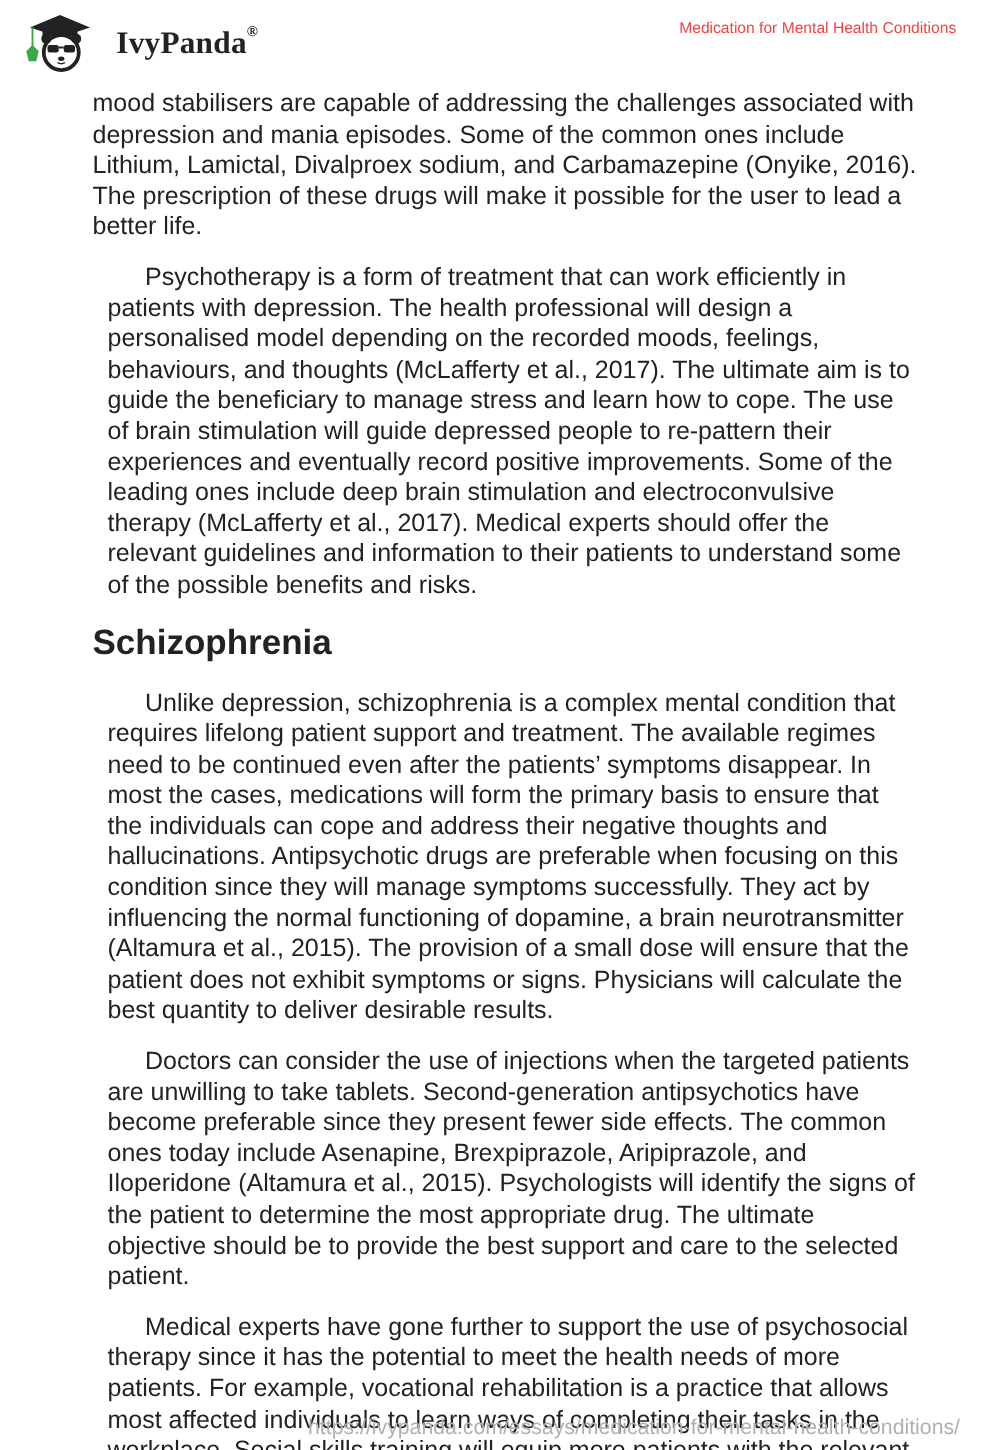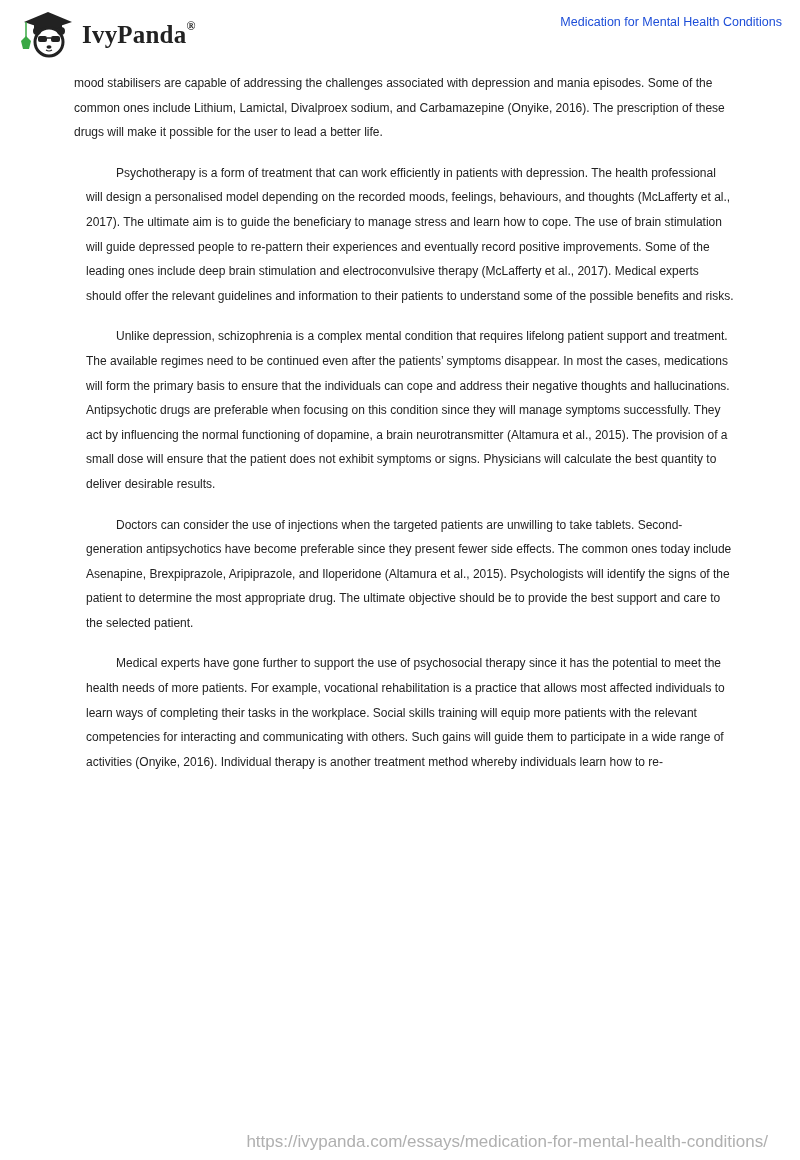--- a/index.html
+++ b/index.html
@@ -5,29 +5,29 @@
   html, body { margin: 0; padding: 0; background: #ffffff; }
   body {
     width: 800px; height: 1160px; position: relative; overflow: hidden;
     font-family: "Liberation Sans", sans-serif; color: #222222;
   }
   .header { position: absolute; left: 0; top: 0; width: 800px; height: 60px; }
   .logo { position: absolute; left: 18px; top: 8px; display: flex; align-items: center; }
   .logo svg { width: 58px; height: 50px; }
   .brand {
     font-family: "Liberation Serif", serif; font-weight: bold; font-size: 25px;
-    color: #222; margin-left: 6px; letter-spacing: 0.2px; position: relative; top: 2px;
+    color: #222; margin-left: 17px; letter-spacing: 0.2px; position: relative; top: 2px;
   }
   .brand sup { font-size: 12px; position: relative; top: -4px; }
   .page-title {
-    position: absolute; right: 18px; top: 15px; font-size: 12.5px; color: #1d4ed8;
+    position: absolute; right: 35px; top: 15px; font-size: 12.5px; color: #ef4444;
   }
   .content { position: absolute; left: 74px; top: 71px; width: 660px; }
   .para {
-    font-size: 12px; line-height: 24.6px; margin: 0 0 16px 0; color: #222;
+    font-size: 20px; line-height: 24.6px; margin: 0 0 16px 0; color: #222;
   }
   .para.indent { text-indent: 30px; margin-left: 12px; }
   .section-heading {
     font-size: 28px; font-weight: bold; margin: 11px 0 20px 0; color: #222; line-height: 34px;
   }
   .footer-url {
     position: absolute; right: 32px; top: 1132px; font-size: 17px; color: #b0b0b0;
   }
 </style>
 </head>
@@ -55,18 +55,19 @@
       <path d="M28,42 Q31,44 34,42" stroke="#222" stroke-width="1.2" fill="none"></path>
     </svg>
     <span class="brand"><span>IvyPanda</span><sup>®</sup></span>
   </div>
   <div class="page-title">Medication for Mental Health Conditions</div>
 </div>
 
 <div class="content">
   <p class="para">mood stabilisers are capable of addressing the challenges associated with depression and mania episodes. Some of the common ones include Lithium, Lamictal, Divalproex sodium, and Carbamazepine (Onyike, 2016). The prescription of these drugs will make it possible for the user to lead a better life.</p>
   <p class="para indent">Psychotherapy is a form of treatment that can work efficiently in patients with depression. The health professional will design a personalised model depending on the recorded moods, feelings, behaviours, and thoughts (McLafferty et al., 2017). The ultimate aim is to guide the beneficiary to manage stress and learn how to cope. The use of brain stimulation will guide depressed people to re-pattern their experiences and eventually record positive improvements. Some of the leading ones include deep brain stimulation and electroconvulsive therapy (McLafferty et al., 2017). Medical experts should offer the relevant guidelines and information to their patients to understand some of the possible benefits and risks.</p>
+  <h2 class="section-heading">Schizophrenia</h2>
   <p class="para indent">Unlike depression, schizophrenia is a complex mental condition that requires lifelong patient support and treatment. The available regimes need to be continued even after the patients’ symptoms disappear. In most the cases, medications will form the primary basis to ensure that the individuals can cope and address their negative thoughts and hallucinations. Antipsychotic drugs are preferable when focusing on this condition since they will manage symptoms successfully. They act by influencing the normal functioning of dopamine, a brain neurotransmitter (Altamura et al., 2015). The provision of a small dose will ensure that the patient does not exhibit symptoms or signs. Physicians will calculate the best quantity to deliver desirable results.</p>
   <p class="para indent">Doctors can consider the use of injections when the targeted patients are unwilling to take tablets. Second-generation antipsychotics have become preferable since they present fewer side effects. The common ones today include Asenapine, Brexpiprazole, Aripiprazole, and Iloperidone (Altamura et al., 2015). Psychologists will identify the signs of the patient to determine the most appropriate drug. The ultimate objective should be to provide the best support and care to the selected patient.</p>
   <p class="para indent">Medical experts have gone further to support the use of psychosocial therapy since it has the potential to meet the health needs of more patients. For example, vocational rehabilitation is a practice that allows most affected individuals to learn ways of completing their tasks in the workplace. Social skills training will equip more patients with the relevant competencies for interacting and communicating with others. Such gains will guide them to participate in a wide range of activities (Onyike, 2016). Individual therapy is another treatment method whereby individuals learn how to re-</p>
 </div>
 
 <div class="footer-url">https://ivypanda.com/essays/medication-for-mental-health-conditions/</div>
 
 </body></html>

